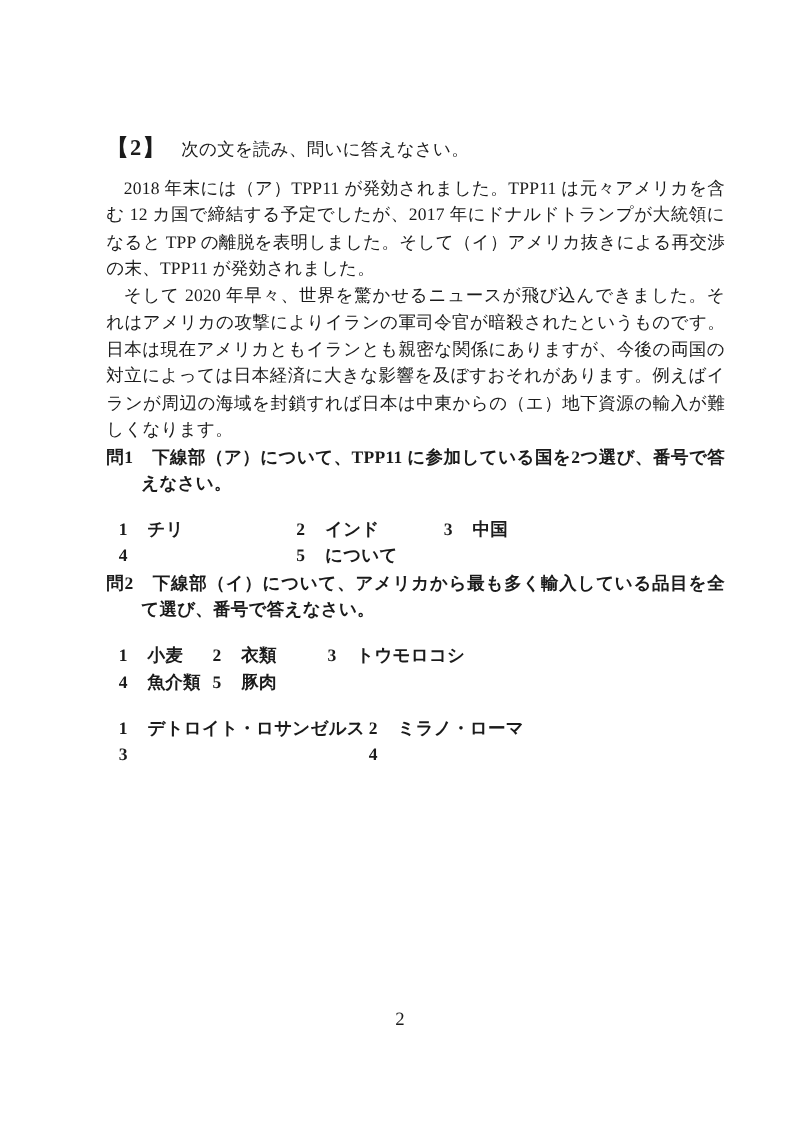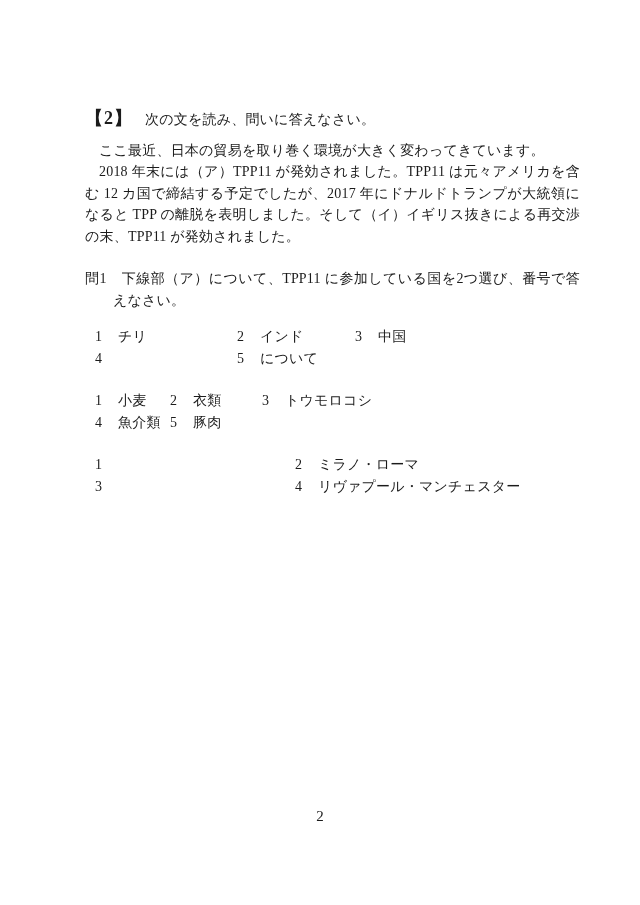--- a/index.html
+++ b/index.html
@@ -38,21 +38,21 @@
   .para {
     margin: 0;
     text-indent: 14px;
     text-align: justify;
   }
   .u {
     text-underline-offset: 3px;
     text-decoration-thickness: 1px;
   }
   .question {
-    margin-top: 21px;
+    font-weight: bold;
   }
   .q-para {
     margin: 0;
     padding-left: 28px;
     text-indent: -28px;
     text-align: justify;
   }
   .q-label {
     margin-right: 15px;
   }
@@ -89,25 +89,25 @@
 </style>
 </head>
 <body>
 
 <div class="page">
 
   <div class="heading">
     <span class="sec-num">【2】</span><span class="sec-inst">次の文を読み、問いに答えなさい。</span>
   </div>
 
-  <p class="para"><span>ここ最近、日本の貿易を取り巻く環境が大きく変わってきています。</span></p>
 
-  <p class="para"><span>2018 年末には（ア）</span><span class="u">TPP11</span><span> が発効されました。TPP11 は元々アメリカを含む 12 カ国で締結する予定でしたが、2017 年にドナルドトランプが大統領になると TPP の離脱を表明しました。そして（イ）</span><span class="u">イギリス</span><span>抜きによる再交渉の末、TPP11 が発効されました。</span></p>
+  <p class="para"><span>2018 年末には（ア）</span><span class="u">TPP11</span><span> が発効されました。TPP11 は元々アメリカを含む 12 カ国で締結する予定でしたが、2017 年にドナルドトランプが大統領になると TPP の離脱を表明しました。そして（イ）</span><span class="u">アメリカ</span><span>抜きによる再交渉の末、TPP11 が発効されました。</span></p>
 
 
+  <p class="para"><span>そして 2020 年早々、世界を驚かせるニュースが飛び込んできました。それはアメリカの攻撃によりイランの軍司令官が暗殺されたというものです。日本は現在アメリカともイランとも親密な関係にありますが、今後の両国の対立によっては日本経済に大きな影響を及ぼすおそれがあります。例えばイランが周辺の海域を封鎖すれば日本は中東からの（エ）</span><span class="u">地下資源</span><span>の輸入が難しくなります。</span></p>
 
 
   <section class="question">
     <p class="q-para"><span class="q-label">問1</span><span class="q-text">下線部（ア）について、TPP11 に参加している国を2つ選び、番号で答えなさい。</span></p>
     <div class="choices">
       <div class="choice-row">
         <span class="choice w142">
             <span class="cnum">1</span>
             <span class="clabel">チリ</span>
           </span>
@@ -126,20 +126,21 @@
           </span>
         <span class="choice">
             <span class="cnum">5</span>
             <span class="clabel">について</span>
           </span>
       </div>
     </div>
   </section>
 
   <section class="question">
+    <p class="q-para"><span class="q-label">問2</span><span class="q-text">下線部（イ）について、アメリカから最も多く輸入している品目を全て選び、番号で答えなさい。</span></p>
     <div class="choices">
       <div class="choice-row">
         <span class="choice w75">
             <span class="cnum">1</span>
             <span class="clabel">小麦</span>
           </span>
         <span class="choice w92">
             <span class="cnum">2</span>
             <span class="clabel">衣類</span>
           </span>
@@ -159,33 +160,33 @@
           </span>
       </div>
     </div>
   </section>
 
   <section class="question">
     <div class="choices">
       <div class="choice-row">
         <span class="choice w200">
             <span class="cnum">1</span>
+            <span class="clabel">デトロイト・ロサンゼルス</span>
           </span>
         <span class="choice">
             <span class="cnum">2</span>
             <span class="clabel">ミラノ・ローマ</span>
           </span>
       </div>
       <div class="choice-row">
         <span class="choice w200">
             <span class="cnum">3</span>
           </span>
         <span class="choice">
             <span class="cnum">4</span>
-            <span class="clabel">リヴァプール・マンチェスター</span>
           </span>
       </div>
     </div>
   </section>
 
   <div class="page-number">2</div>
 
 </div>
 
 </body></html>

